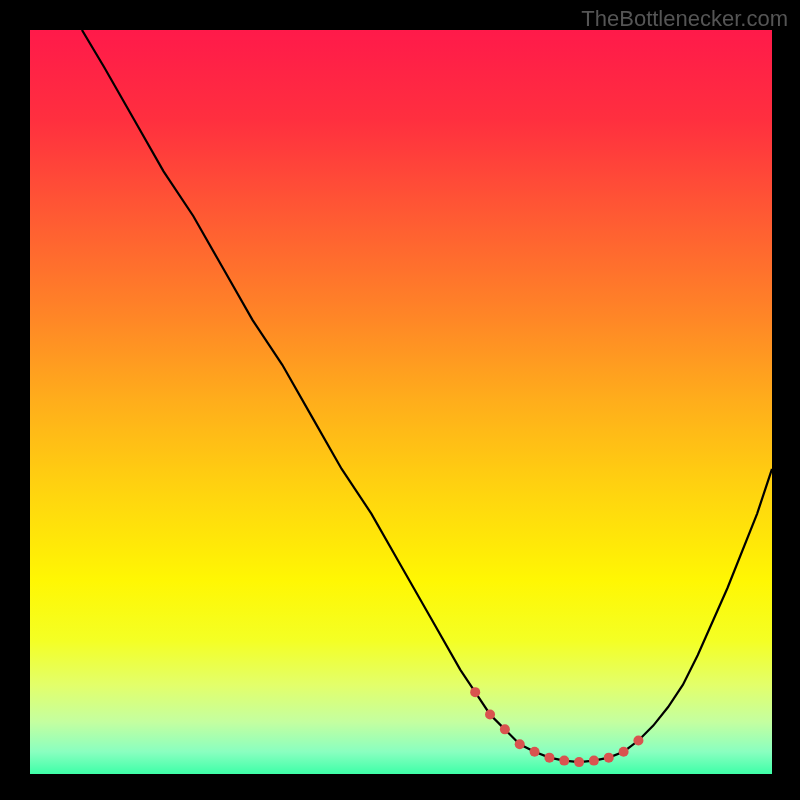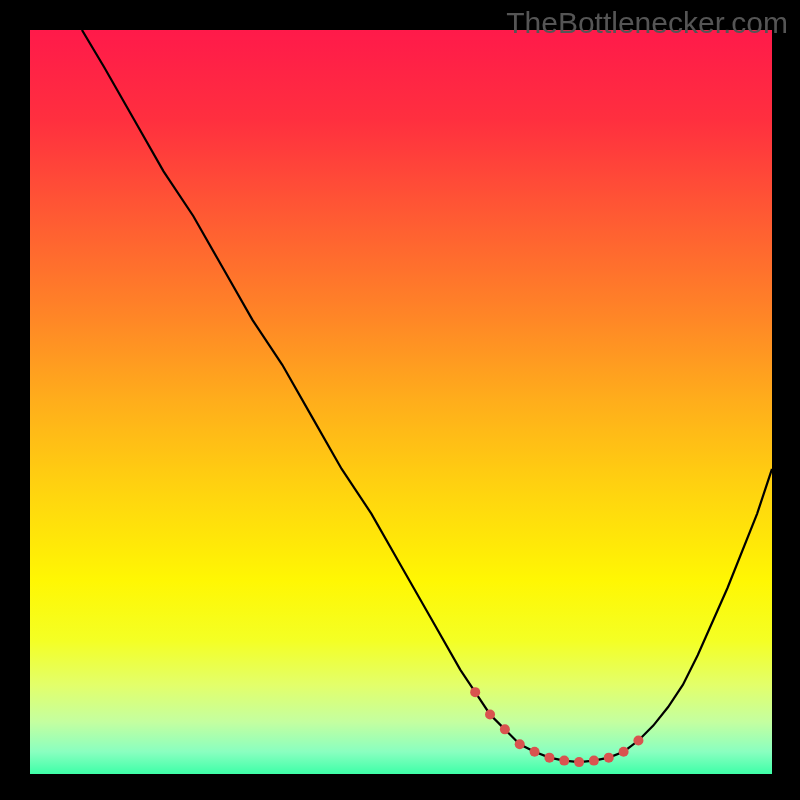--- a/index.html
+++ b/index.html
@@ -9,21 +9,21 @@
     background: #000;
     font-family: Arial, sans-serif;
     position: relative;
     overflow: hidden;
   }
   .attribution {
     position: absolute;
     top: 6px;
     right: 12px;
     color: #555;
-    font-size: 30px;
+    font-size: 22px;
     font-weight: 500;
     z-index: 10;
   }
   .plot-area {
     position: absolute;
     left: 30px;
     top: 30px;
     width: 742px;
     height: 744px;
     overflow: hidden;

